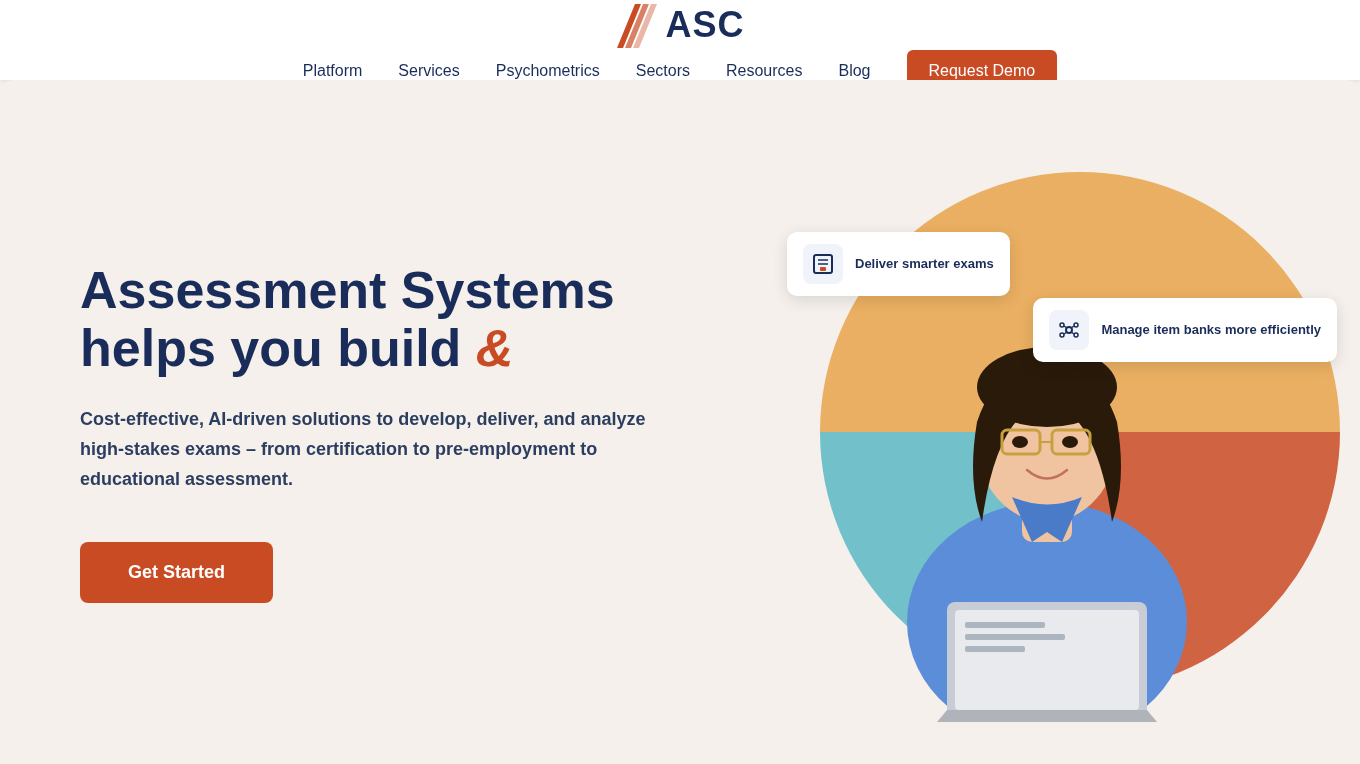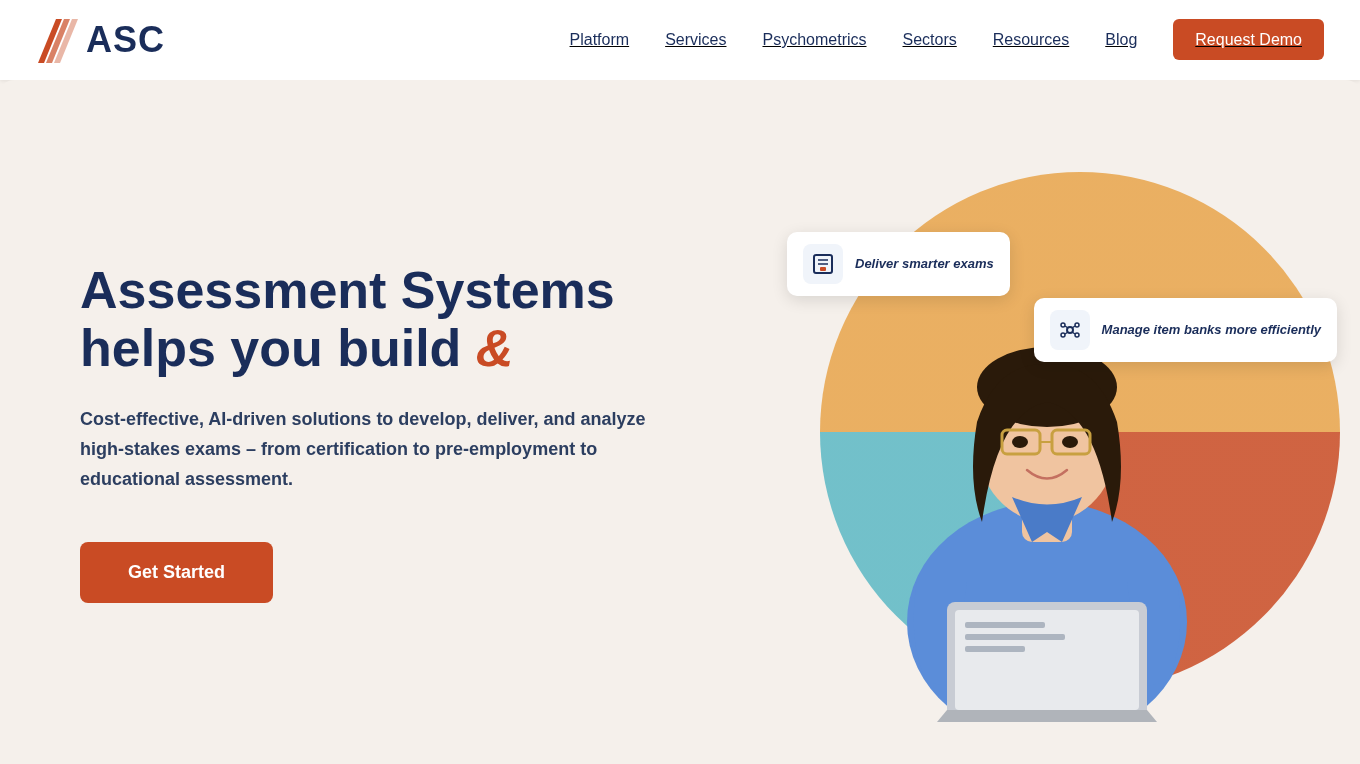--- a/index.html
+++ b/index.html
@@ -15,23 +15,24 @@
       min-height: 764px;
       overflow-x: hidden;
     }
 
     
     nav {
       background: #fff;
       display: flex;
       align-items: center;
       justify-content: space-between;
-      padding: 0 36px;
+      padding: 0 47px;
       height: 80px;
       box-shadow: 0 1px 4px rgba(0,0,0,0.08);
+      flex-direction: column;
     }
 
     .logo-area {
       display: flex;
       align-items: center;
       gap: 0;
     }
 
     .logo-icon {
       display: flex;
@@ -49,21 +50,20 @@
       font-weight: 800;
       color: #1a2d5a;
       letter-spacing: 1px;
     }
 
     .nav-links {
       display: flex;
       align-items: flex-start;
       gap: 36px;
       list-style: none;
-      text-decoration: underline;
     }
 
     .nav-links li a {
       text-decoration: none;
       color: #1a2d5a;
       font-size: 16px;
       font-weight: 500;
     }
 
     .nav-cta {
@@ -184,21 +184,20 @@
       position: absolute;
       background: #fff;
       border-radius: 10px;
       padding: 12px 16px;
       display: flex;
       align-items: center;
       gap: 12px;
       box-shadow: 0 4px 16px rgba(0,0,0,0.12);
       z-index: 10;
       min-width: 180px;
-      font-style: italic;
     }
 
     .floating-card .card-icon {
       width: 40px;
       height: 40px;
       background: #f0f4fa;
       border-radius: 8px;
       display: flex;
       align-items: center;
       justify-content: center;

